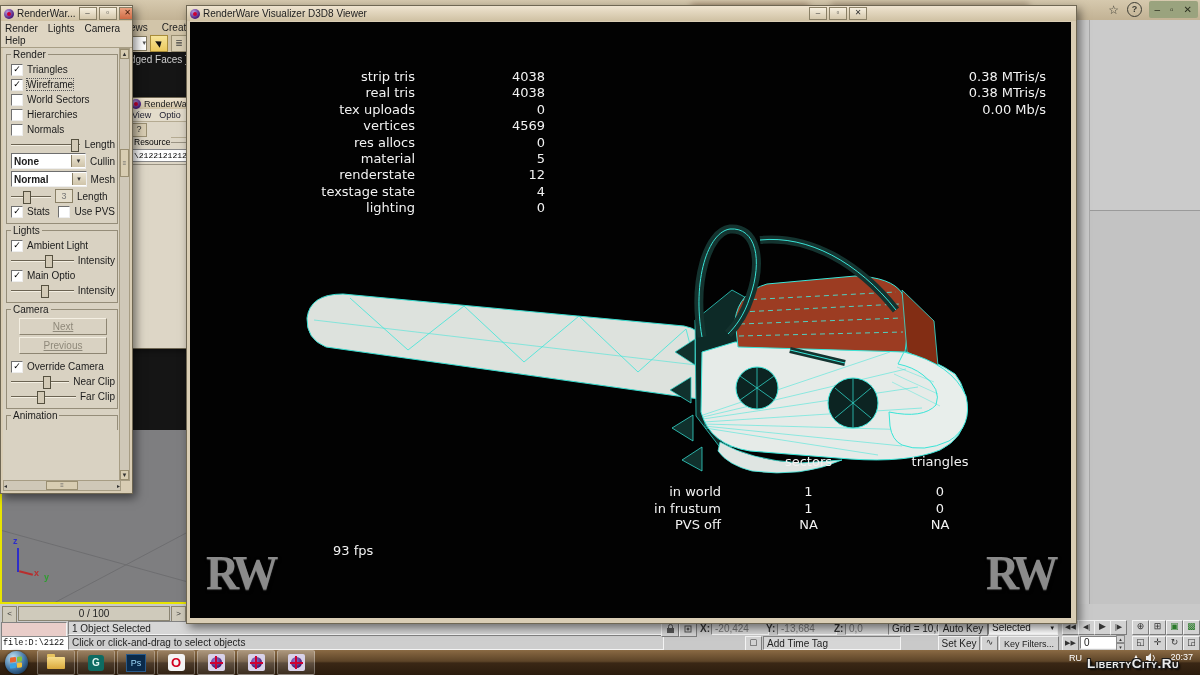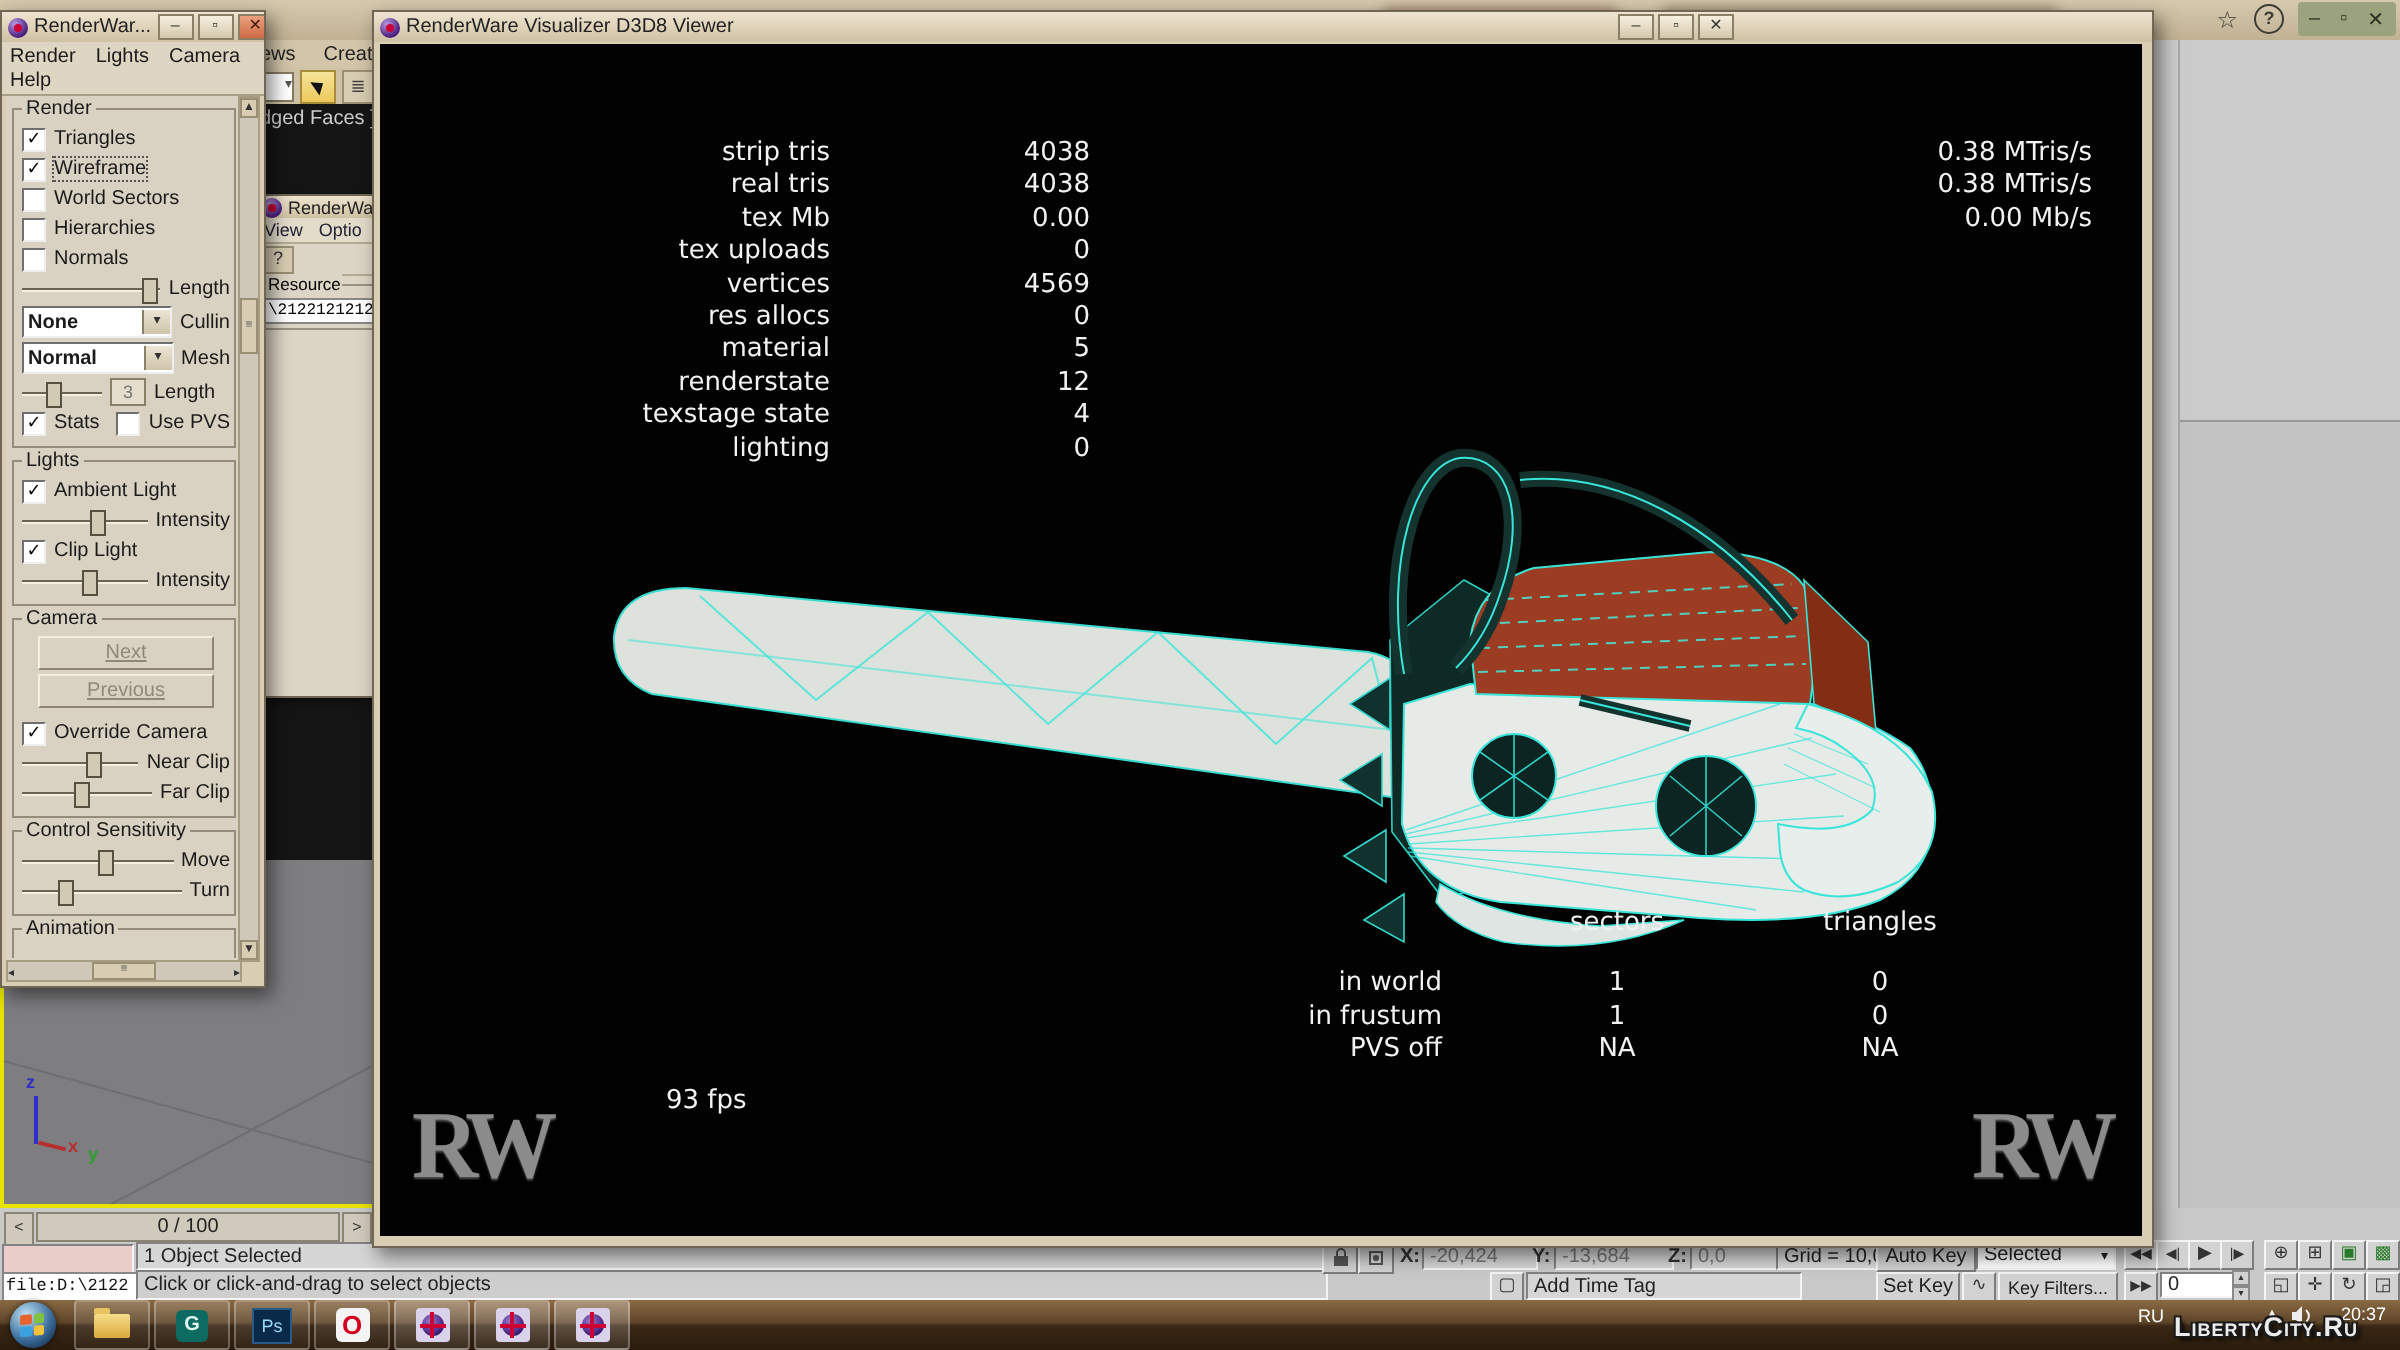--- a/index.html
+++ b/index.html
@@ -347,24 +347,20 @@
       <div class="a vstat stats">
         <div class="row">
             <span class="lbl">strip tris</span>
             <span class="val">4038</span>
           </div>
         <div class="row">
             <span class="lbl">real tris</span>
             <span class="val">4038</span>
           </div>
         <div class="row">
-            <span class="lbl">tex Mb</span>
-            <span class="val">0.00</span>
-          </div>
-        <div class="row">
             <span class="lbl">tex uploads</span>
             <span class="val">0</span>
           </div>
         <div class="row">
             <span class="lbl">vertices</span>
             <span class="val">4569</span>
           </div>
         <div class="row">
             <span class="lbl">res allocs</span>
             <span class="val">0</span>
@@ -508,21 +504,21 @@
             <span class="lab">Ambient Light</span>
           </div>
         <div class="prow">
           <span class="slider">
               <i class="sl-thumb" style="left:34px;"></i>
             </span>
           <span class="lab">Intensity</span>
         </div>
         <div class="prow">
             <span class="cb on"></span>
-            <span class="lab">Clip Light</span>
+            <span class="lab">Main Optio</span>
           </div>
         <div class="prow">
           <span class="slider">
               <i class="sl-thumb" style="left:30px;"></i>
             </span>
           <span class="lab">Intensity</span>
         </div>
       </div>
 
       <div class="grp">
@@ -540,35 +536,20 @@
           <span class="lab">Near Clip</span>
         </div>
         <div class="prow">
           <span class="slider">
               <i class="sl-thumb" style="left:26px;"></i>
             </span>
           <span class="lab">Far Clip</span>
         </div>
       </div>
 
-      <div class="grp">
-        <span class="gt">Control Sensitivity</span>
-        <div class="prow">
-          <span class="slider">
-              <i class="sl-thumb" style="left:38px;"></i>
-            </span>
-          <span class="lab">Move</span>
-        </div>
-        <div class="prow">
-          <span class="slider">
-              <i class="sl-thumb" style="left:18px;"></i>
-            </span>
-          <span class="lab">Turn</span>
-        </div>
-      </div>
 
       <div class="grp" style="border-bottom:none;padding-bottom:8px;">
         <span class="gt">Animation</span>
       </div>
     </div>
 
     <div class="vscroll">
       <span class="varr" style="top:0;">▲</span>
       <span class="vthumb">≡</span>
       <span class="varr" style="bottom:0;">▼</span>

